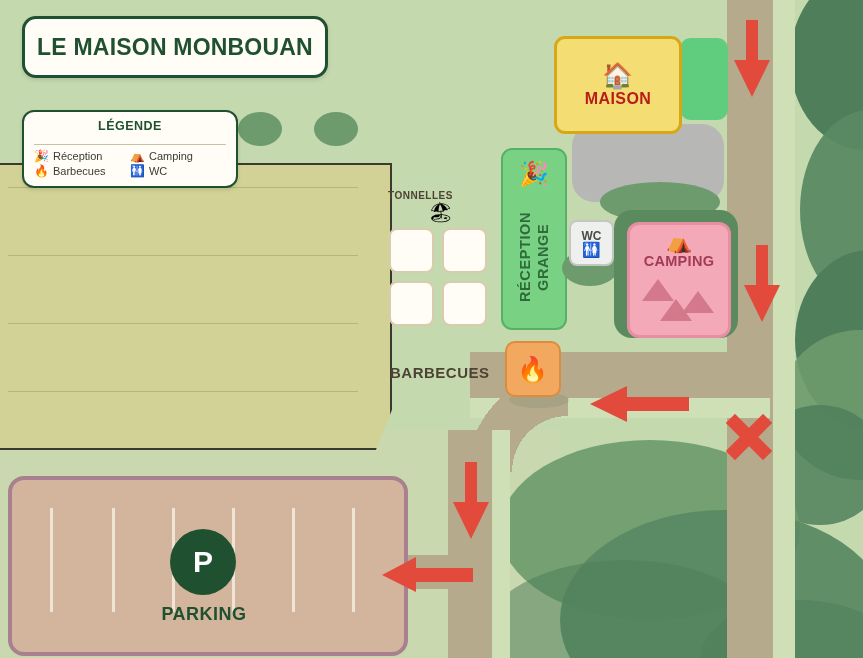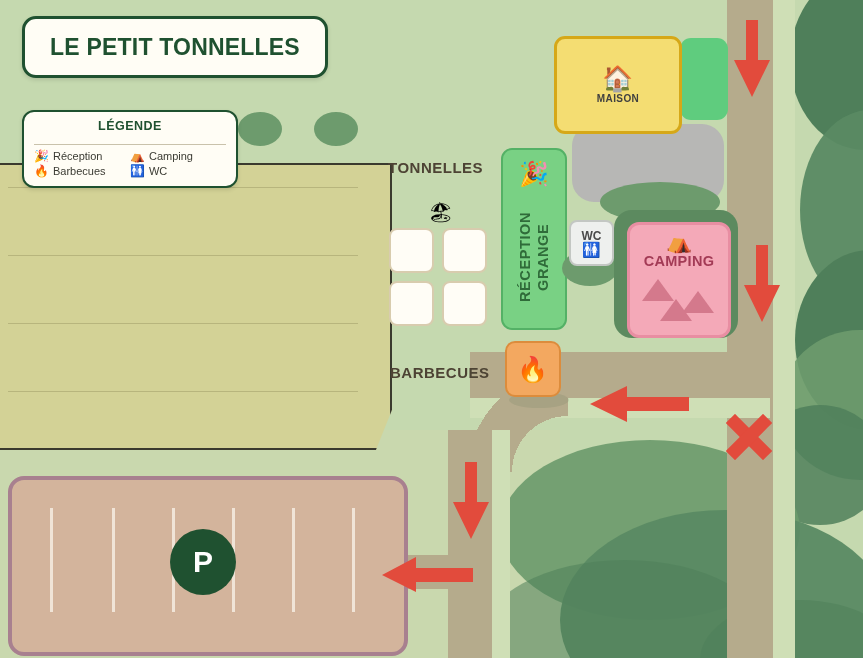--- a/index.html
+++ b/index.html
@@ -64,21 +64,21 @@
   .legend-item{display:flex;align-items:center;gap:4px;font-size:11px;color:#3b3b33;}
   .legend-item .em{font-size:12px;line-height:1;}
 
   
   .maison{
     left:554px;top:36px;width:122px;height:92px;
     background:#f4dd72;border:3px solid #d6a818;border-radius:11px;
     display:flex;flex-direction:column;align-items:center;justify-content:center;gap:2px;
   }
   .maison .em{font-size:25px;line-height:1;}
-  .maison .lbl{font-size:10px;font-weight:bold;color:#404040;letter-spacing:.4px;}
+  .maison .lbl{font-size:16px;font-weight:bold;color:#b91c1c;letter-spacing:.4px;}
 
   .lawn{left:680px;top:38px;width:48px;height:82px;background:#5fcc7e;border-radius:11px;}
   .court{left:572px;top:124px;width:152px;height:78px;background:#b7b7b5;border-radius:22px;}
   .court-bush{left:600px;top:182px;width:120px;height:40px;background:#6d9b6d;border-radius:50%;}
 
   .reception{
     left:501px;top:148px;width:62px;height:178px;
     background:#79d184;border:2px solid #54b166;border-radius:11px;
   }
   .reception .em{position:absolute;left:50%;top:10px;transform:translateX(-50%);font-size:24px;}
@@ -116,21 +116,21 @@
 
   .bbq{
     left:505px;top:341px;width:52px;height:52px;
     background:#f3a860;border:2px solid #dc8c3c;border-radius:10px;
     display:flex;align-items:center;justify-content:center;
   }
   .bbq .em{font-size:25px;line-height:1;}
   .bbq-shadow{left:509px;top:392px;width:60px;height:16px;background:rgba(120,130,100,.22);border-radius:50%;}
 
   
-  .tonnelles-lbl{left:388px;top:159px;font-size:15px;font-weight:bold;color:#4d4334;letter-spacing:.5px;}
+  .tonnelles-lbl{left:388px;top:190px;font-size:10px;font-weight:bold;color:#4d4334;letter-spacing:.5px;}
   .parasol{left:428px;top:200px;font-size:20px;}
   .tonnelle{background:#fffdf6;border:2px solid #d8ccae;border-radius:8px;width:41px;height:41px;position:absolute;}
 
   .bbq-lbl{left:390px;top:364px;font-size:15px;font-weight:bold;color:#4d4334;letter-spacing:.5px;}
 
   
   .parking{
     left:8px;top:476px;width:392px;height:172px;
     background:#d3b49c;border:4px solid #a8808f;border-radius:16px;
   }
@@ -182,21 +182,21 @@
     <div class="furrow" style="top:22px;"></div>
     <div class="furrow" style="top:90px;"></div>
     <div class="furrow" style="top:158px;"></div>
     <div class="furrow" style="top:226px;"></div>
   </div>
 
   <div class="abs blob" style="left:238px;top:112px;width:44px;height:34px;background:#6d9b6d;"></div>
   <div class="abs blob" style="left:314px;top:112px;width:44px;height:34px;background:#6d9b6d;"></div>
 
   <div class="abs title-card">
-    <span>LE PETIT TONNELLES</span>
+    <span>LE MAISON MONBOUAN</span>
   </div>
 
   <div class="abs legend">
     <div class="legend-title">LÉGENDE</div>
     <div class="legend-grid">
       <div class="legend-item">
         <span class="em">🎉</span>
         <span>Réception</span>
       </div>
       <div class="legend-item">
@@ -262,20 +262,21 @@
     <span class="pline" style="left:38px;"></span>
     <span class="pline" style="left:100px;"></span>
     <span class="pline" style="left:160px;"></span>
     <span class="pline" style="left:220px;"></span>
     <span class="pline" style="left:280px;"></span>
     <span class="pline" style="left:340px;"></span>
   </div>
   <div class="abs pcircle">
     <span>P</span>
   </div>
+  <div class="abs parking-lbl">PARKING</div>
 
   <div class="abs arrow" style="left:733px;top:20px;">
     <svg width="38" height="78" viewBox="0 0 38 78">
         <polygon points="13,0 25,0 25,40 37,40 19,77 1,40 13,40" fill="#e24b3c"></polygon>
       </svg>
   </div>
   <div class="abs arrow" style="left:743px;top:245px;">
     <svg width="38" height="78" viewBox="0 0 38 78">
         <polygon points="13,0 25,0 25,40 37,40 19,77 1,40 13,40" fill="#e24b3c"></polygon>
       </svg>

